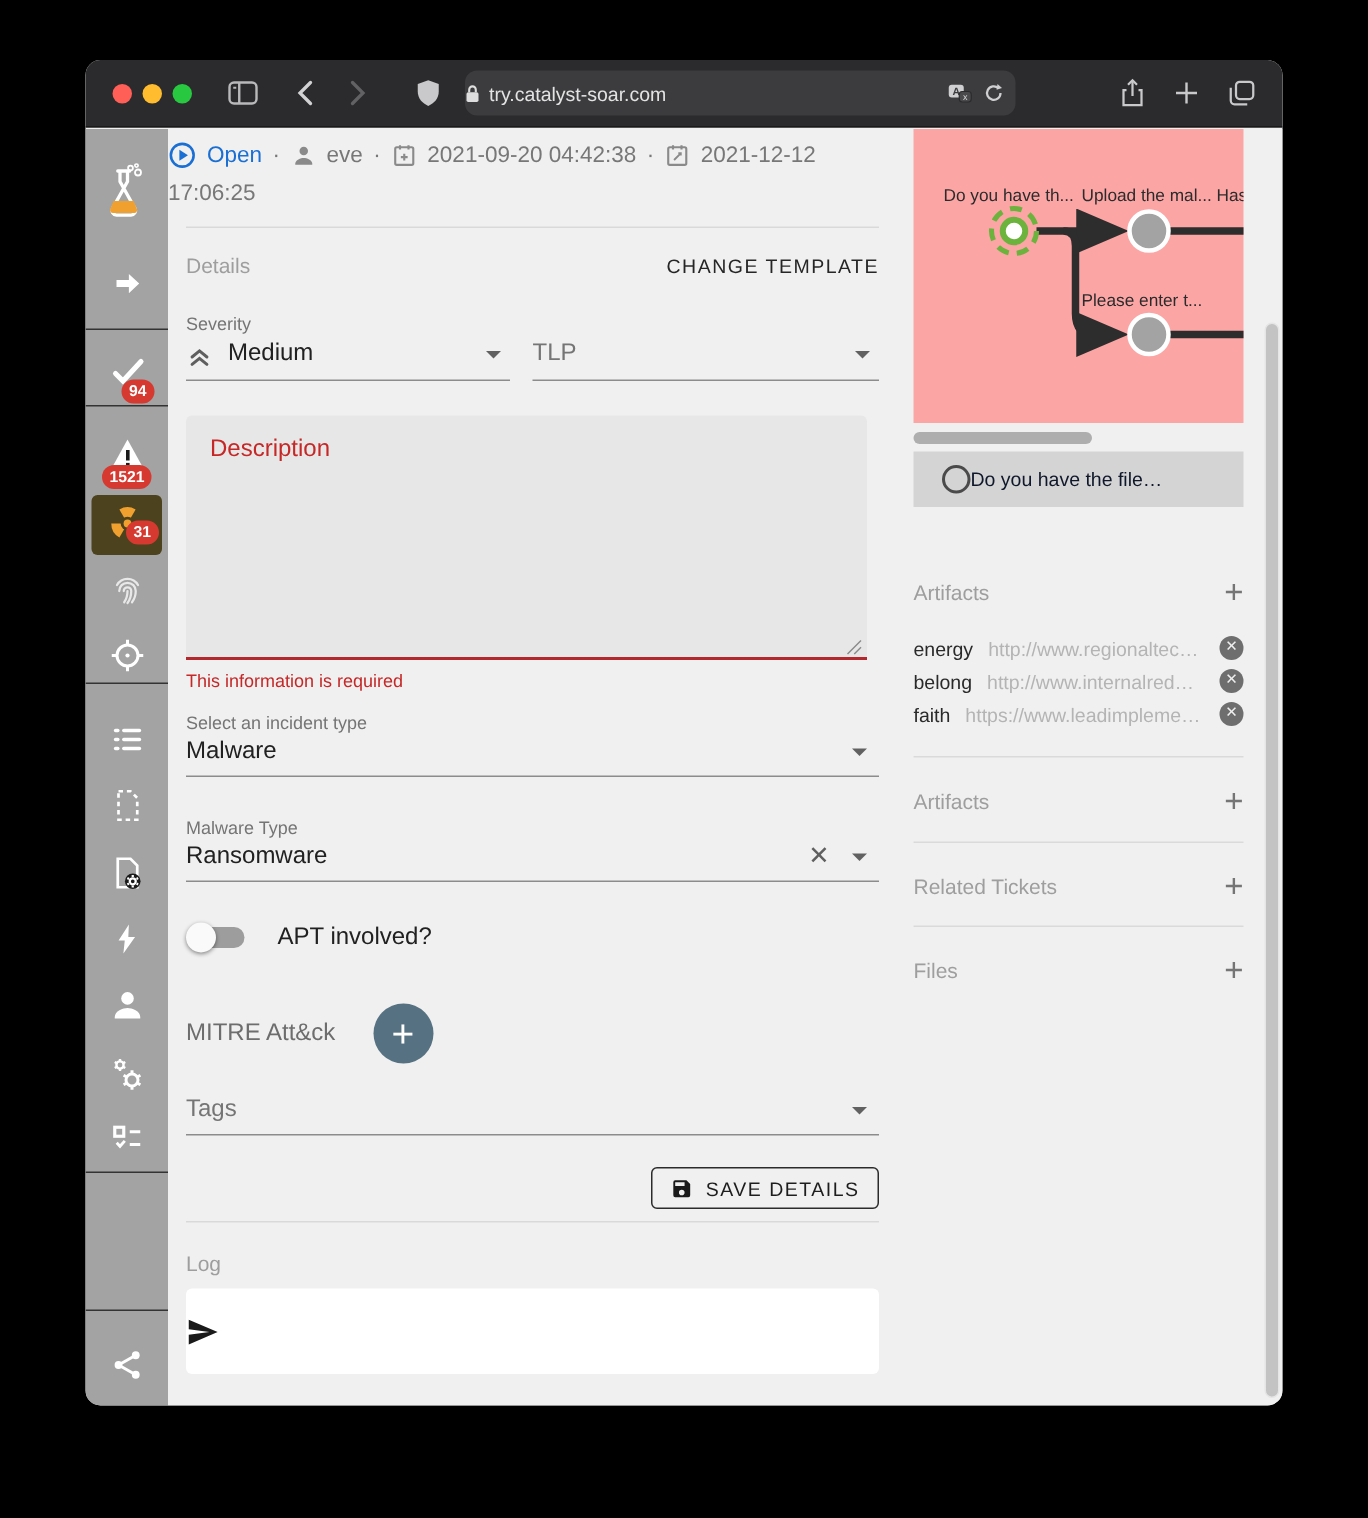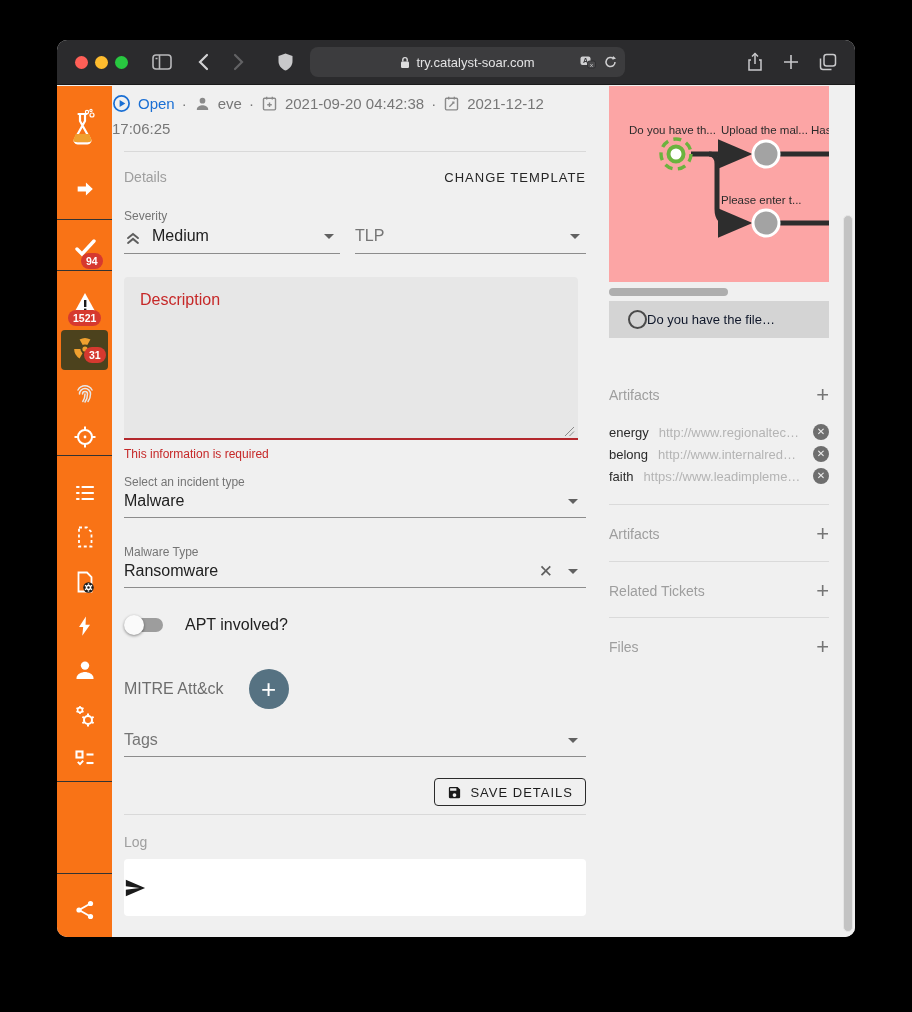--- a/index.html
+++ b/index.html
@@ -3,25 +3,25 @@
 <meta charset="utf-8">
 <style>
   * { margin:0; padding:0; box-sizing:border-box; }
   html,body { width:912px; height:1012px; background:#000; font-family:"Liberation Sans","DejaVu Sans",sans-serif; }
   .abs { position:absolute; }
   .window { position:absolute; left:57px; top:40px; width:798px; height:897px; border-radius:10px; overflow:hidden; background:#f0f0f0; }
   
   .toolbar { position:relative; height:45px; background:#2b2b2d; border-bottom:1px solid #1a1a1a; }
   .tl { width:13px; height:13px; border-radius:50%; display:inline-block; }
   .tbicon { color:#c9c9cb; display:flex; align-items:center; justify-content:center; }
-  .urlbar { position:absolute; left:253px; top:7px; width:315px; height:30px; background:#3c3c3e; border-radius:8px; display:flex; align-items:center; justify-content:center; color:#e3e3e4; font-size:13px; }
+  .urlbar { position:absolute; left:253px; top:7px; width:367px; height:30px; background:#3c3c3e; border-radius:8px; display:flex; align-items:center; justify-content:flex-start; color:#e3e3e4; font-size:13px; }
   .urlbar .side { position:absolute; right:8px; display:flex; align-items:center; gap:8px; }
   
   .content { position:absolute; top:46px; left:0; right:0; bottom:0; display:flex; }
-  .sidebar { position:relative; width:55px; background:#f97316; flex:none; }
+  .sidebar { position:relative; width:55px; background:#a3a3a3; flex:none; }
   .sb-item { position:absolute; left:0; width:55px; display:flex; justify-content:center; }
   .sb-div { position:absolute; left:0; width:55px; border-top:1px solid #333; }
   .badge { position:absolute; background:#d6392f; color:#fff; font-size:10.5px; font-weight:bold; border-radius:9px; padding:2px 5px; line-height:12px; }
   .sb-sel { position:absolute; left:4px; width:47px; height:40px; border-radius:4px; background:#4c421d; }
   .main { position:relative; flex:1; background:#f0f0f0; overflow:hidden; }
   
   .col { position:absolute; left:12px; top:0; width:462px; }
   .meta { position:absolute; left:0; top:5px; width:470px; display:flex; flex-wrap:wrap; align-items:center; column-gap:7px; line-height:25px; font-size:15px; color:#777; }
   .meta .status { color:#1a6fd4; }
   .divider { position:absolute; left:0; width:462px; border-top:1px solid #d9d9d9; }

